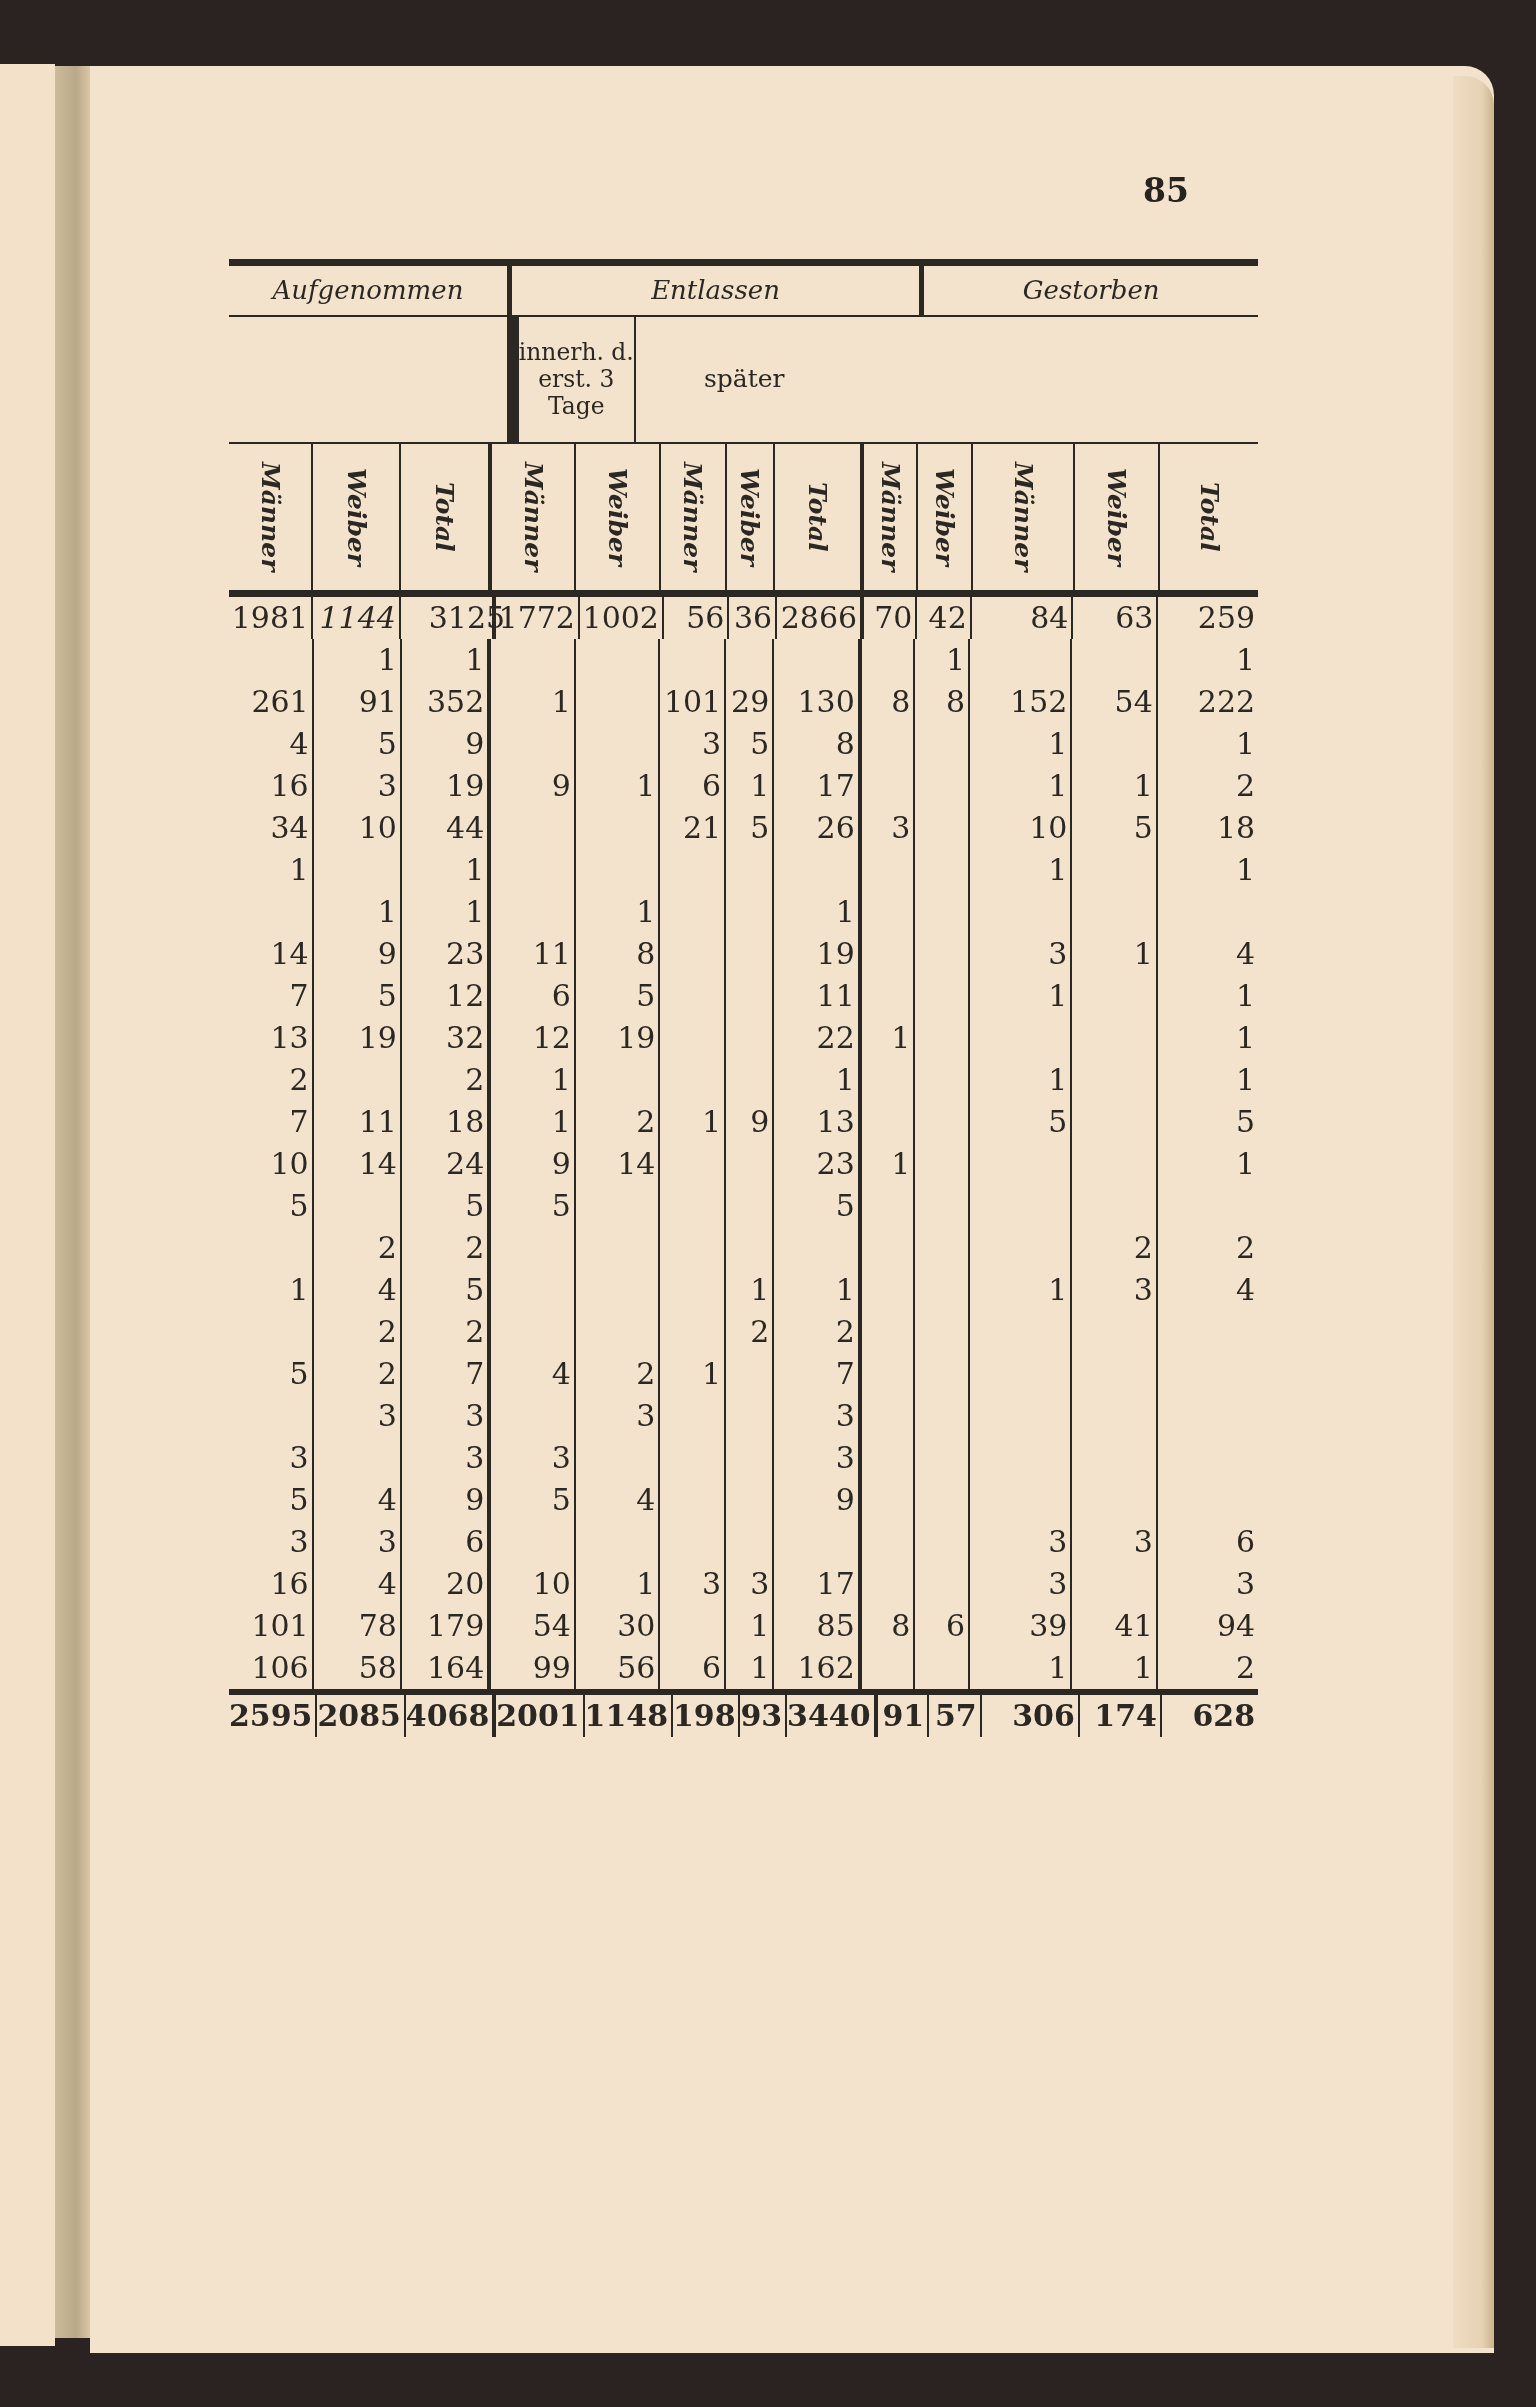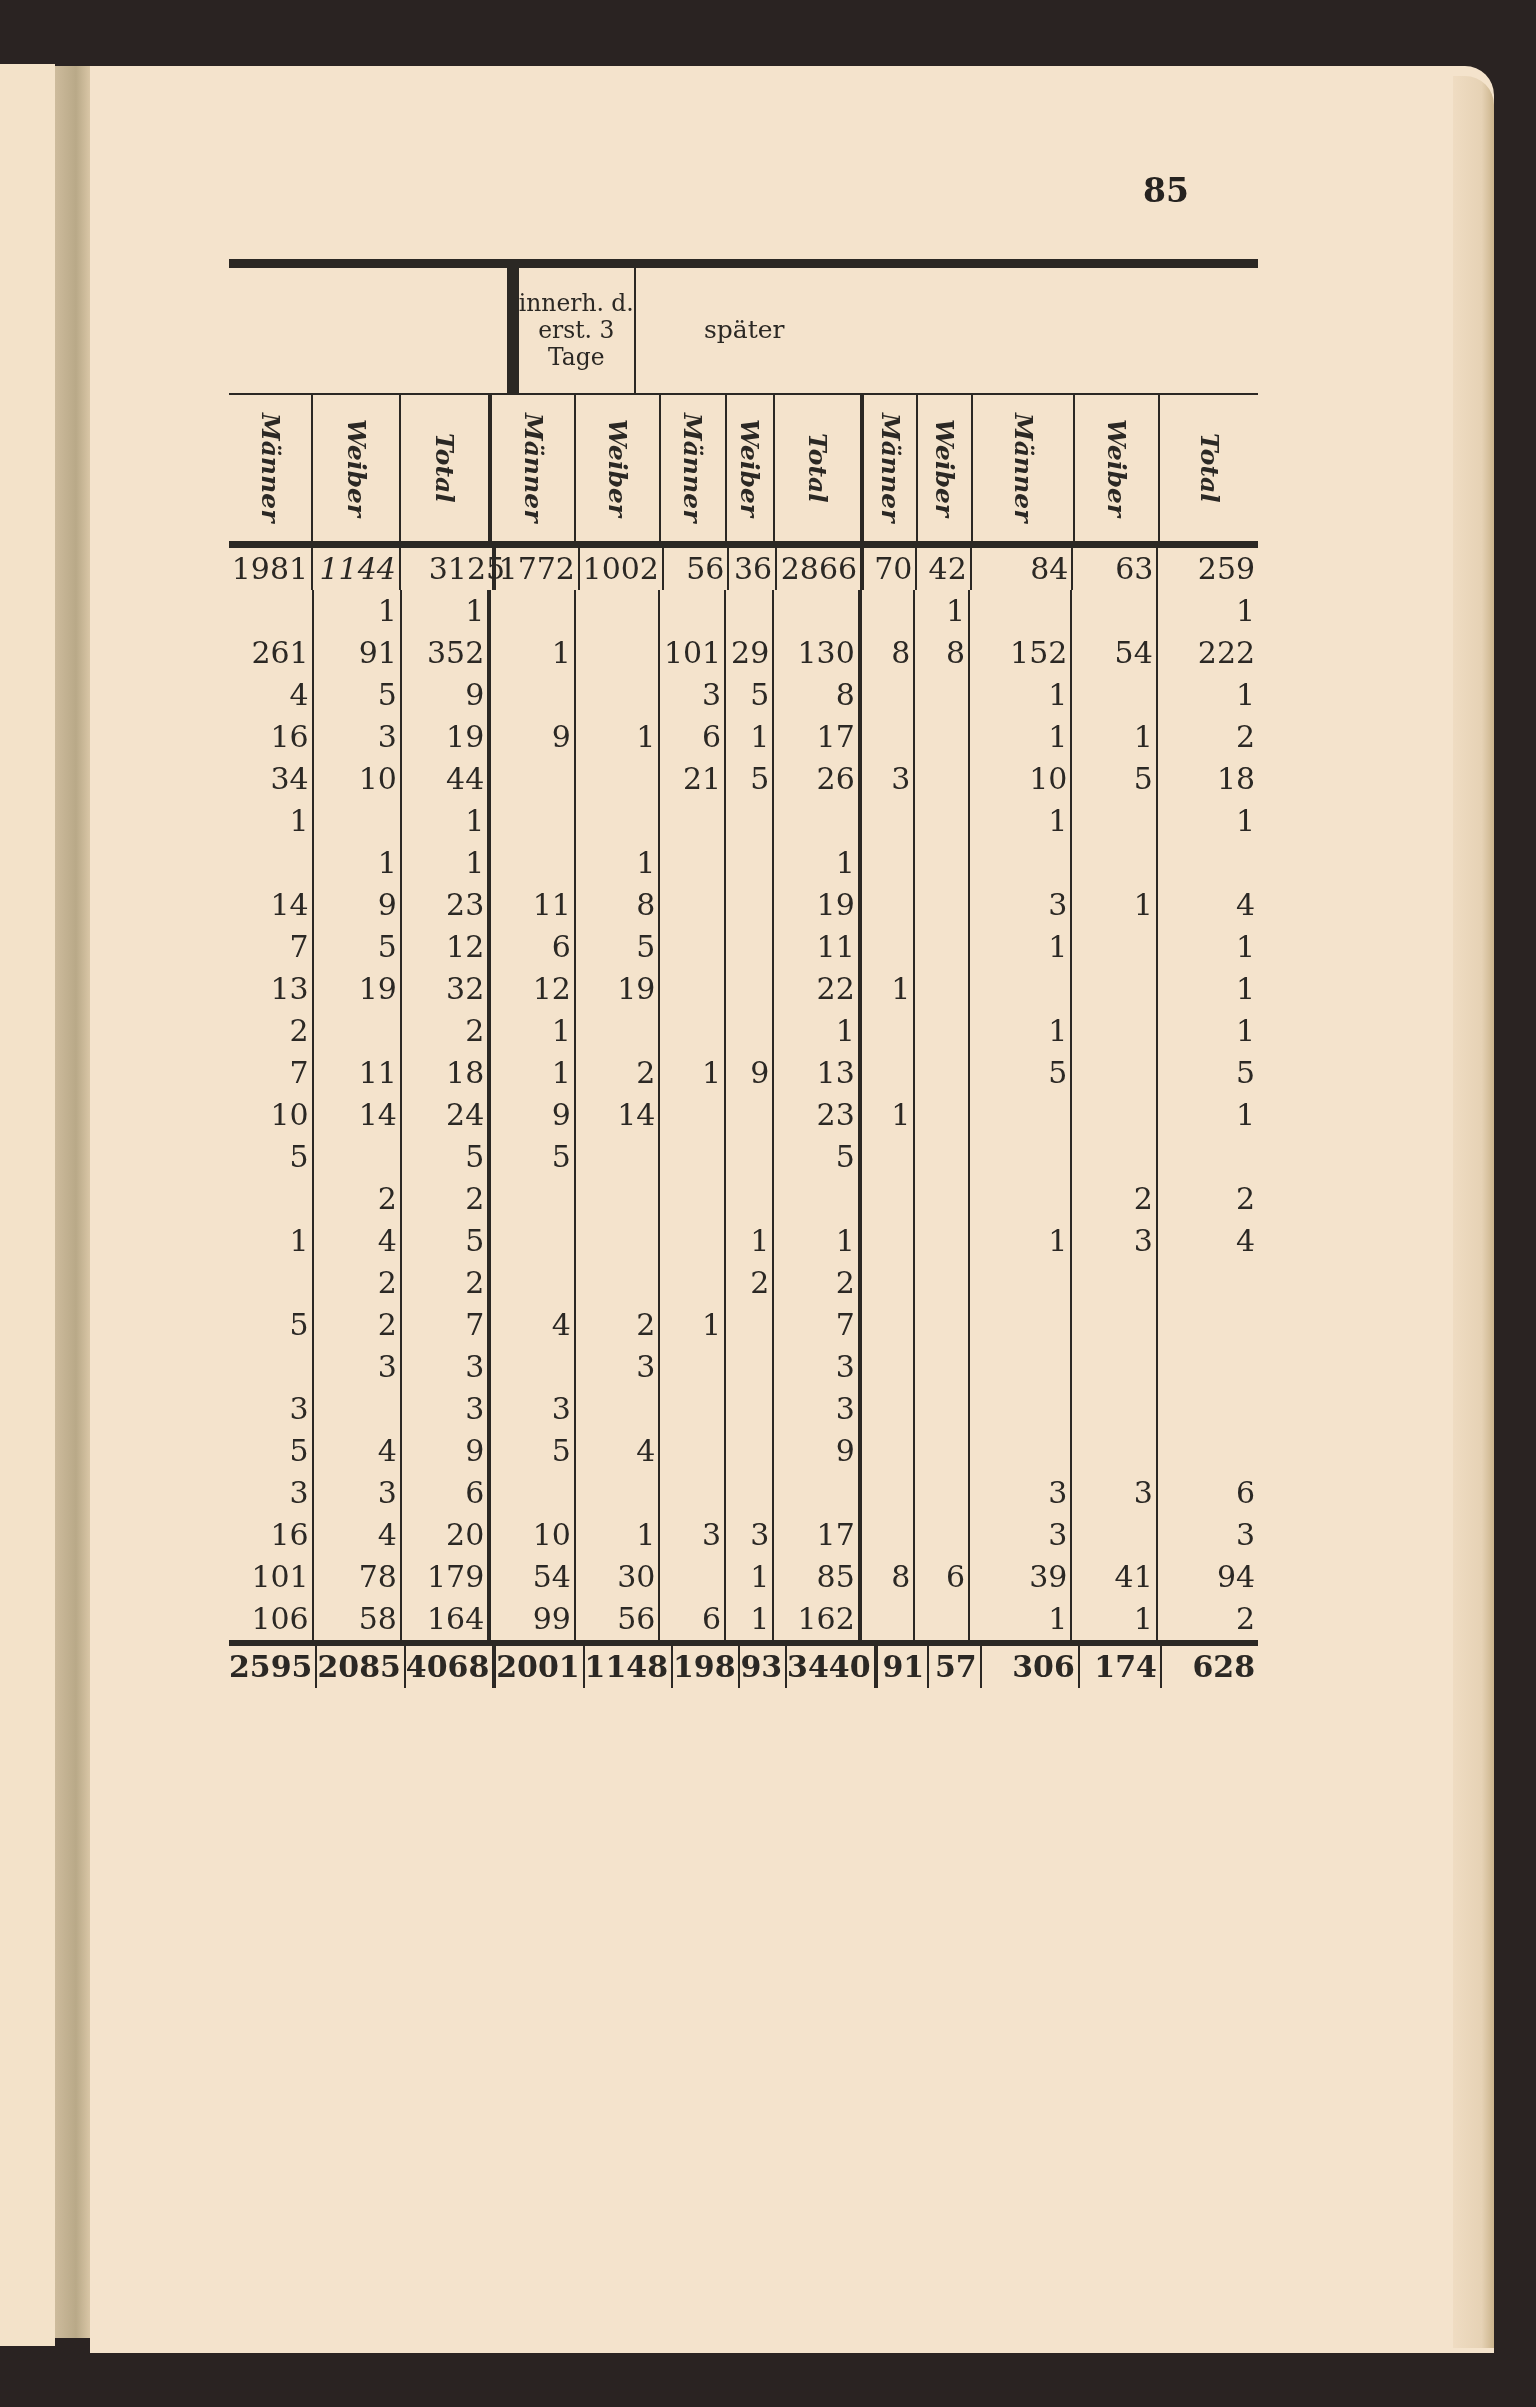--- a/index.html
+++ b/index.html
@@ -61,20 +61,27 @@
 <div class="left-page"></div>
 <div class="gutter"></div>
 <div class="page">
   <div class="page-edge"></div>
 </div>
 
 <div class="page-number">85</div>
 
 <div class="tbl">
   <div class="rule-thick"></div>
+  <div class="group-row">
+    <div class="group-cell" style="width:278px">Aufgenommen</div>
+    <div class="vbar"></div>
+    <div class="group-cell" style="width:408px">Entlassen</div>
+    <div class="vbar"></div>
+    <div class="group-cell" style="width:334px">Gestorben</div>
+  </div>
   <div class="rule-thin"></div>
   <div class="sub-row">
     <div class="sub-cell" style="width:278px"></div>
     <div class="vbar"></div>
     <div class="vline"></div>
     <div class="vbar"></div>
     <div class="sub-cell" style="width:115px;font-size:23.4px">innerh. d. erst. 3 Tage</div>
     <div class="vline"></div>
     <div class="sub-cell" style="width:217px">später</div>
   </div>

